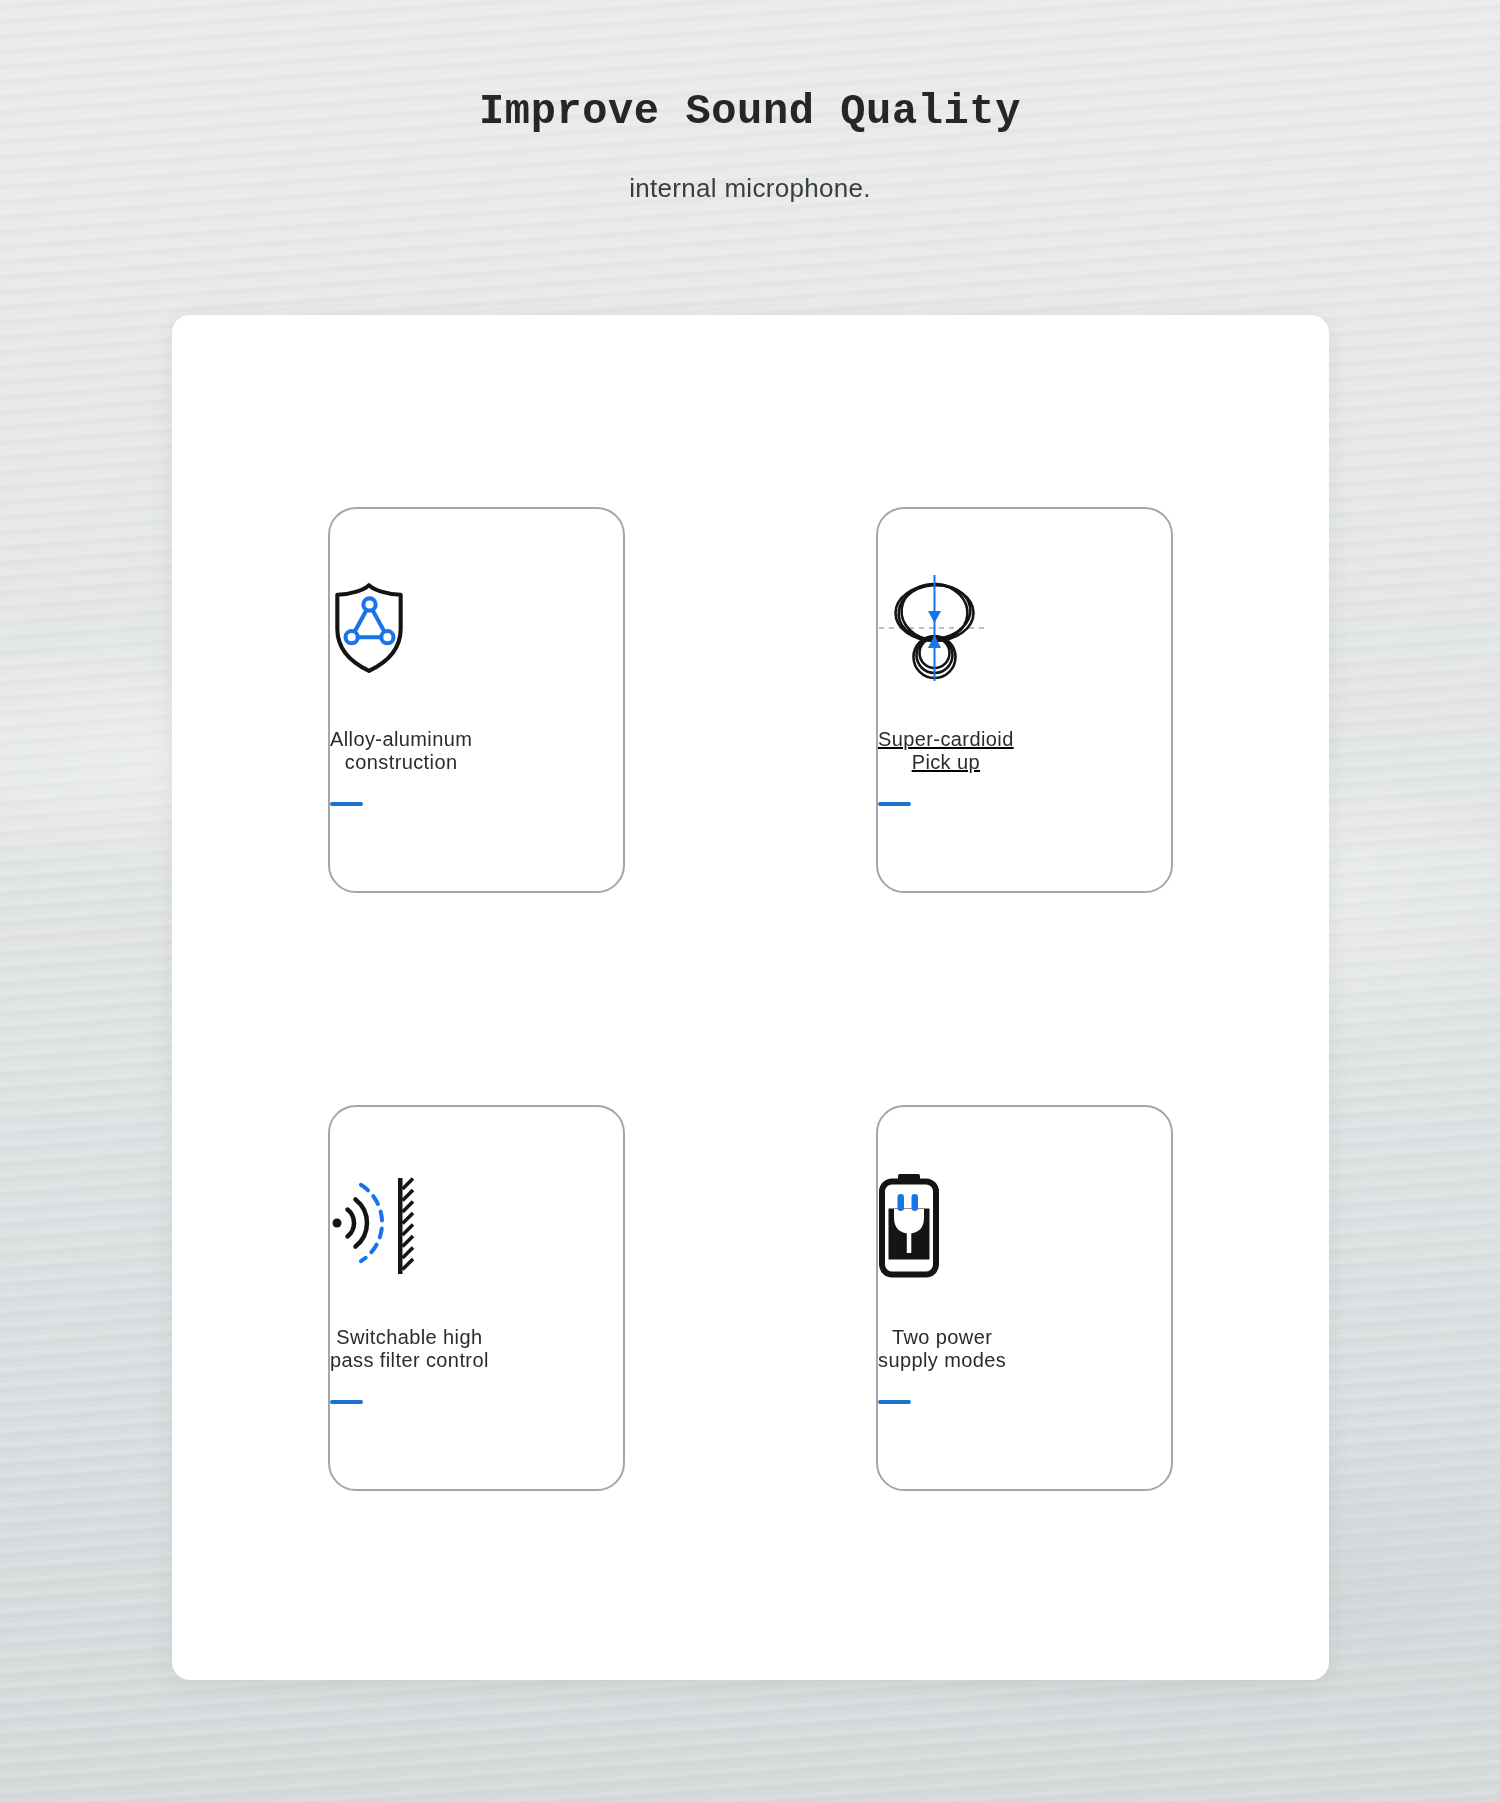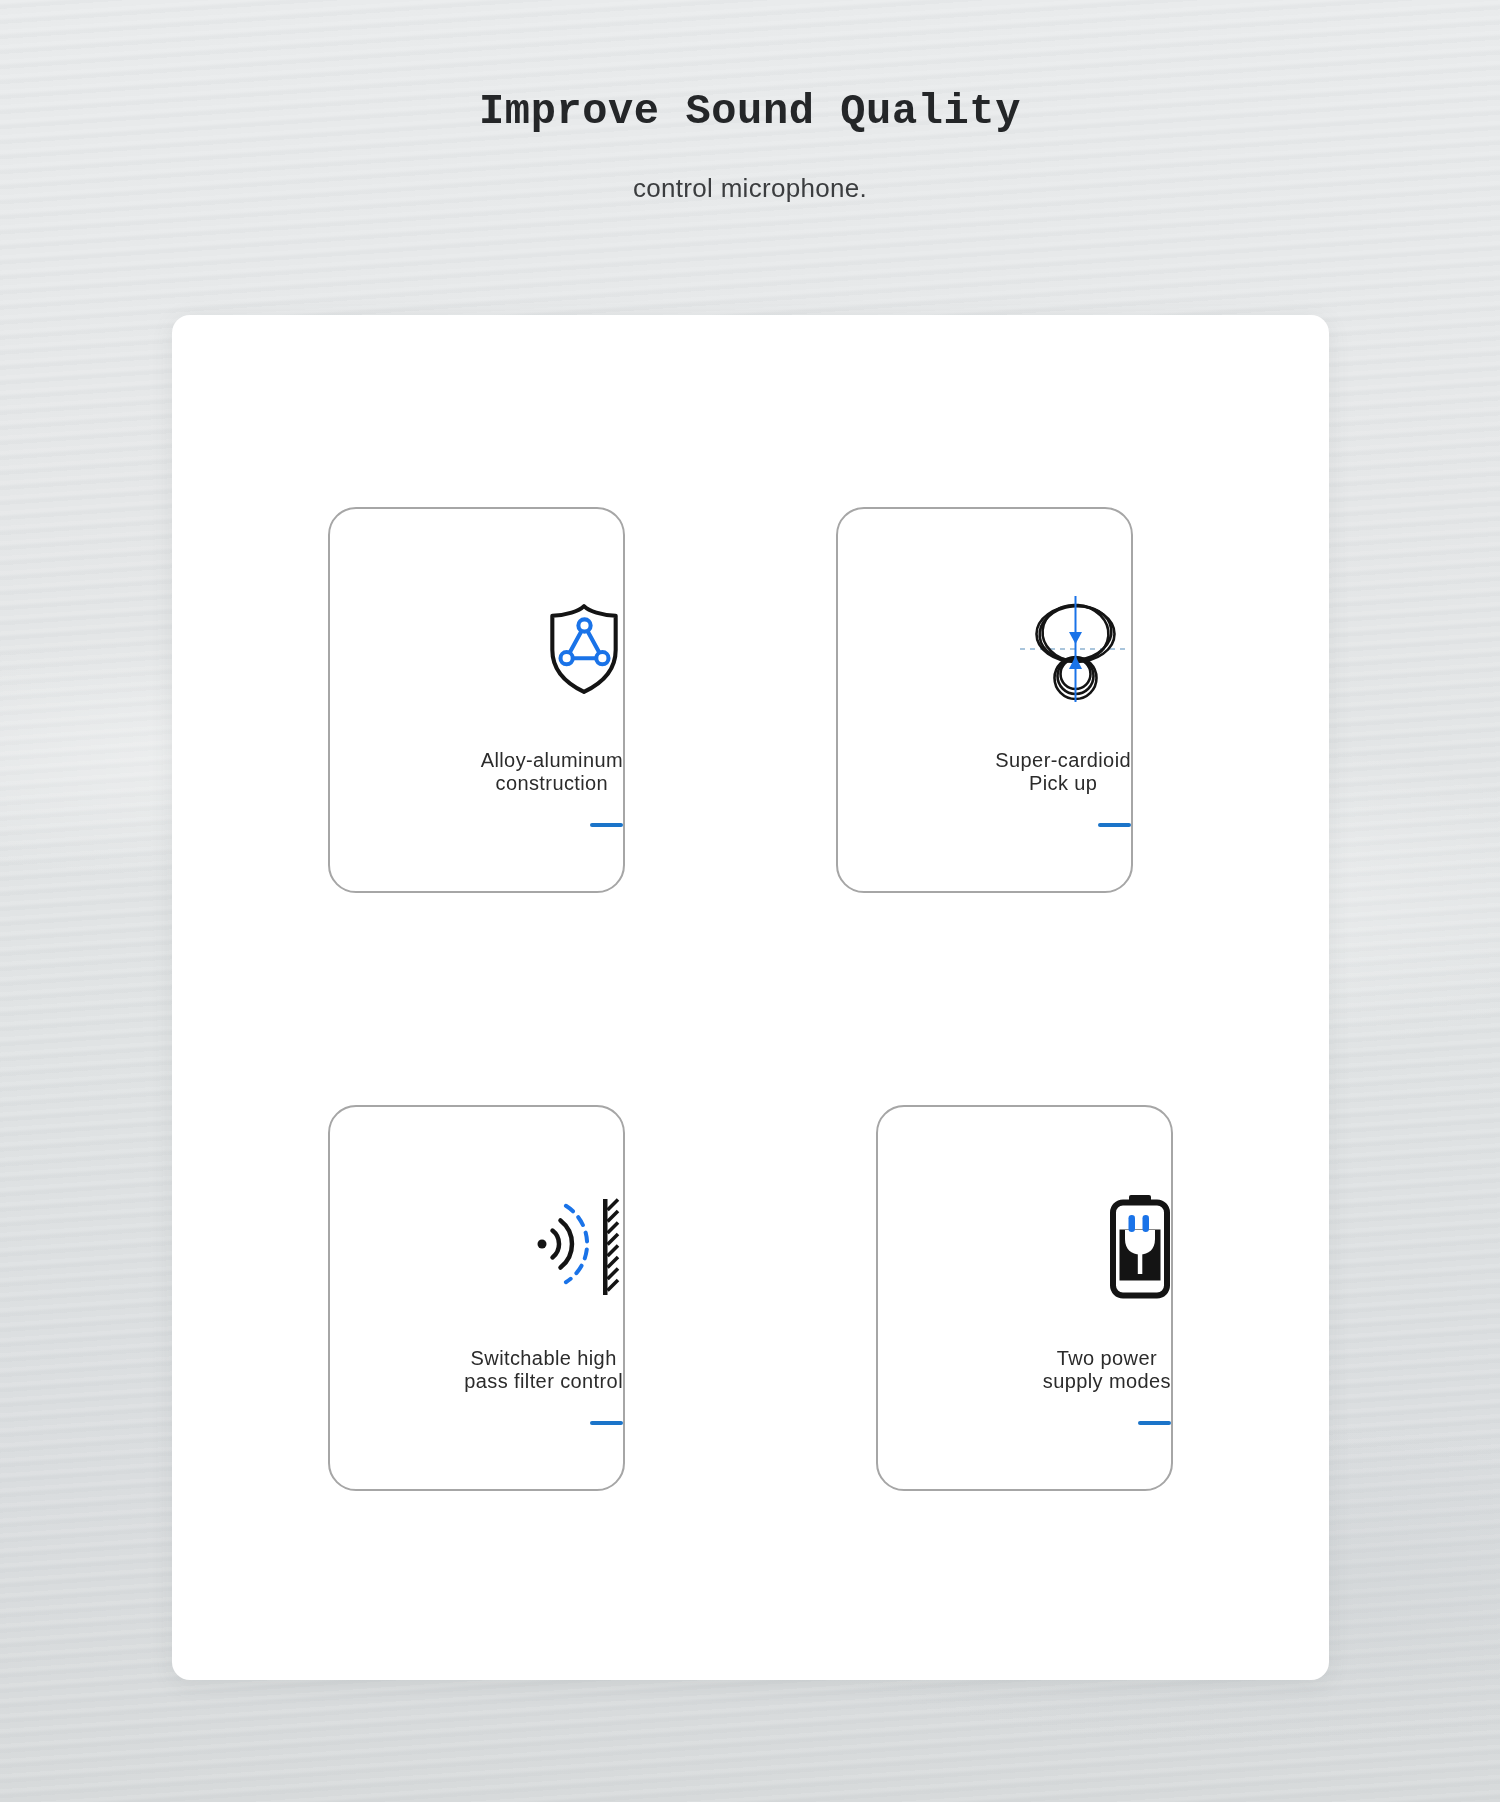--- a/index.html
+++ b/index.html
@@ -48,25 +48,25 @@
   }
 
   .feature-card {
     position: absolute;
     width: 297px; height: 386px;
     border: 2px solid var(--card-border, #a6a6a6);
     border-radius: 28px;
     background: #ffffff;
     display: flex;
     flex-direction: column;
-    align-items: flex-end;
-    padding-top: 60px;
+    align-items: flex-start;
+    padding-top: 39px;
   }
   .card-pos-1 { left: 156px; top: 192px; }
-  .card-pos-2 { left: 664px; top: 192px; }
+  .card-pos-2 { left: 704px; top: 192px; text-decoration: underline; }
   .card-pos-3 { left: 156px; top: 790px; }
   .card-pos-4 { left: 704px; top: 790px; }
 
   .icon-box {
     height: 160px;
     display: flex;
     align-items: center;
     justify-content: center;
   }
 
@@ -94,21 +94,21 @@
   .fi-k  { fill: var(--icon-black, #111); }
   .fi-b  { fill: var(--accent-blue, #1a73e8); }
   .fi-w  { fill: #ffffff; }
 </style>
 </head>
 <body>
 
 <h1 class="page-title">Improve Sound Quality</h1>
 
 <div class="page-subtitle">
-  <span>control microphone.</span>
+  <span>internal microphone.</span>
 </div>
 
 <div class="panel">
 
   <div class="feature-card card-pos-1">
     <div class="icon-box">
       <svg width="78" height="94" viewBox="0 0 76 92">
         <path class="st-k" stroke-width="4" stroke-linejoin="round" d="M38 4 C33 9 21 13 7 13.5 L7 47 C7 66 19 79 38 88 C57 79 69 66 69 47 L69 13.5 C55 13 43 9 38 4 Z"></path>
         <path class="st-b" stroke-width="4" stroke-linejoin="round" d="M38.5 23 L21 55 L56 55 Z"></path>
         <circle class="fi-w st-b" stroke-width="4" cx="38.5" cy="23" r="6"></circle>

